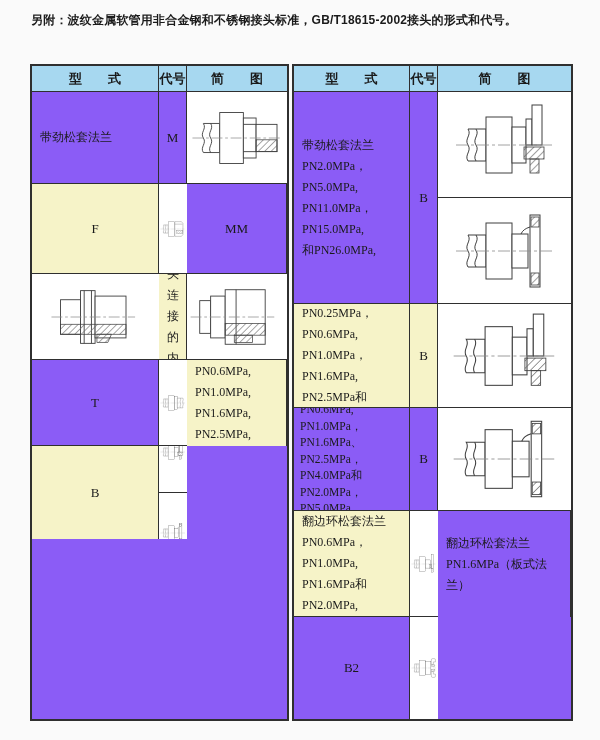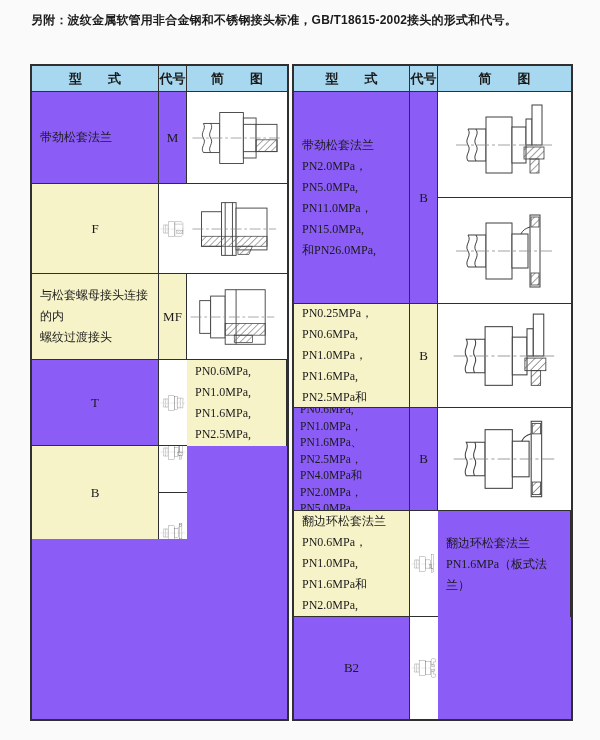--- a/index.html
+++ b/index.html
@@ -180,31 +180,31 @@
         </svg>
       </div>
 
     <div class="cell cc hl">F</div>
     <div class="cell cd">
         <svg class="fit" viewBox="0 0 110 84">
           <use href="#fit-f"></use>
         </svg>
       </div>
 
+    <div class="cell cc">MM</div>
     <div class="cell cd">
         <svg class="fit" viewBox="0 0 110 84">
           <use href="#fit-mm"></use>
         </svg>
       </div>
 
     <div class="cell ct hl">
         <span>与松套螺母接头连接的内
 螺纹过渡接头</span>
       </div>
-    <div class="cell cc hl">MF</div>
     <div class="cell cd">
         <svg class="fit" viewBox="0 0 110 84">
           <use href="#fit-mf"></use>
         </svg>
       </div>
 
     <div class="cell cc">T</div>
     <div class="cell cd">
         <svg class="fit" viewBox="0 0 110 84">
           <use href="#fit-t"></use>

